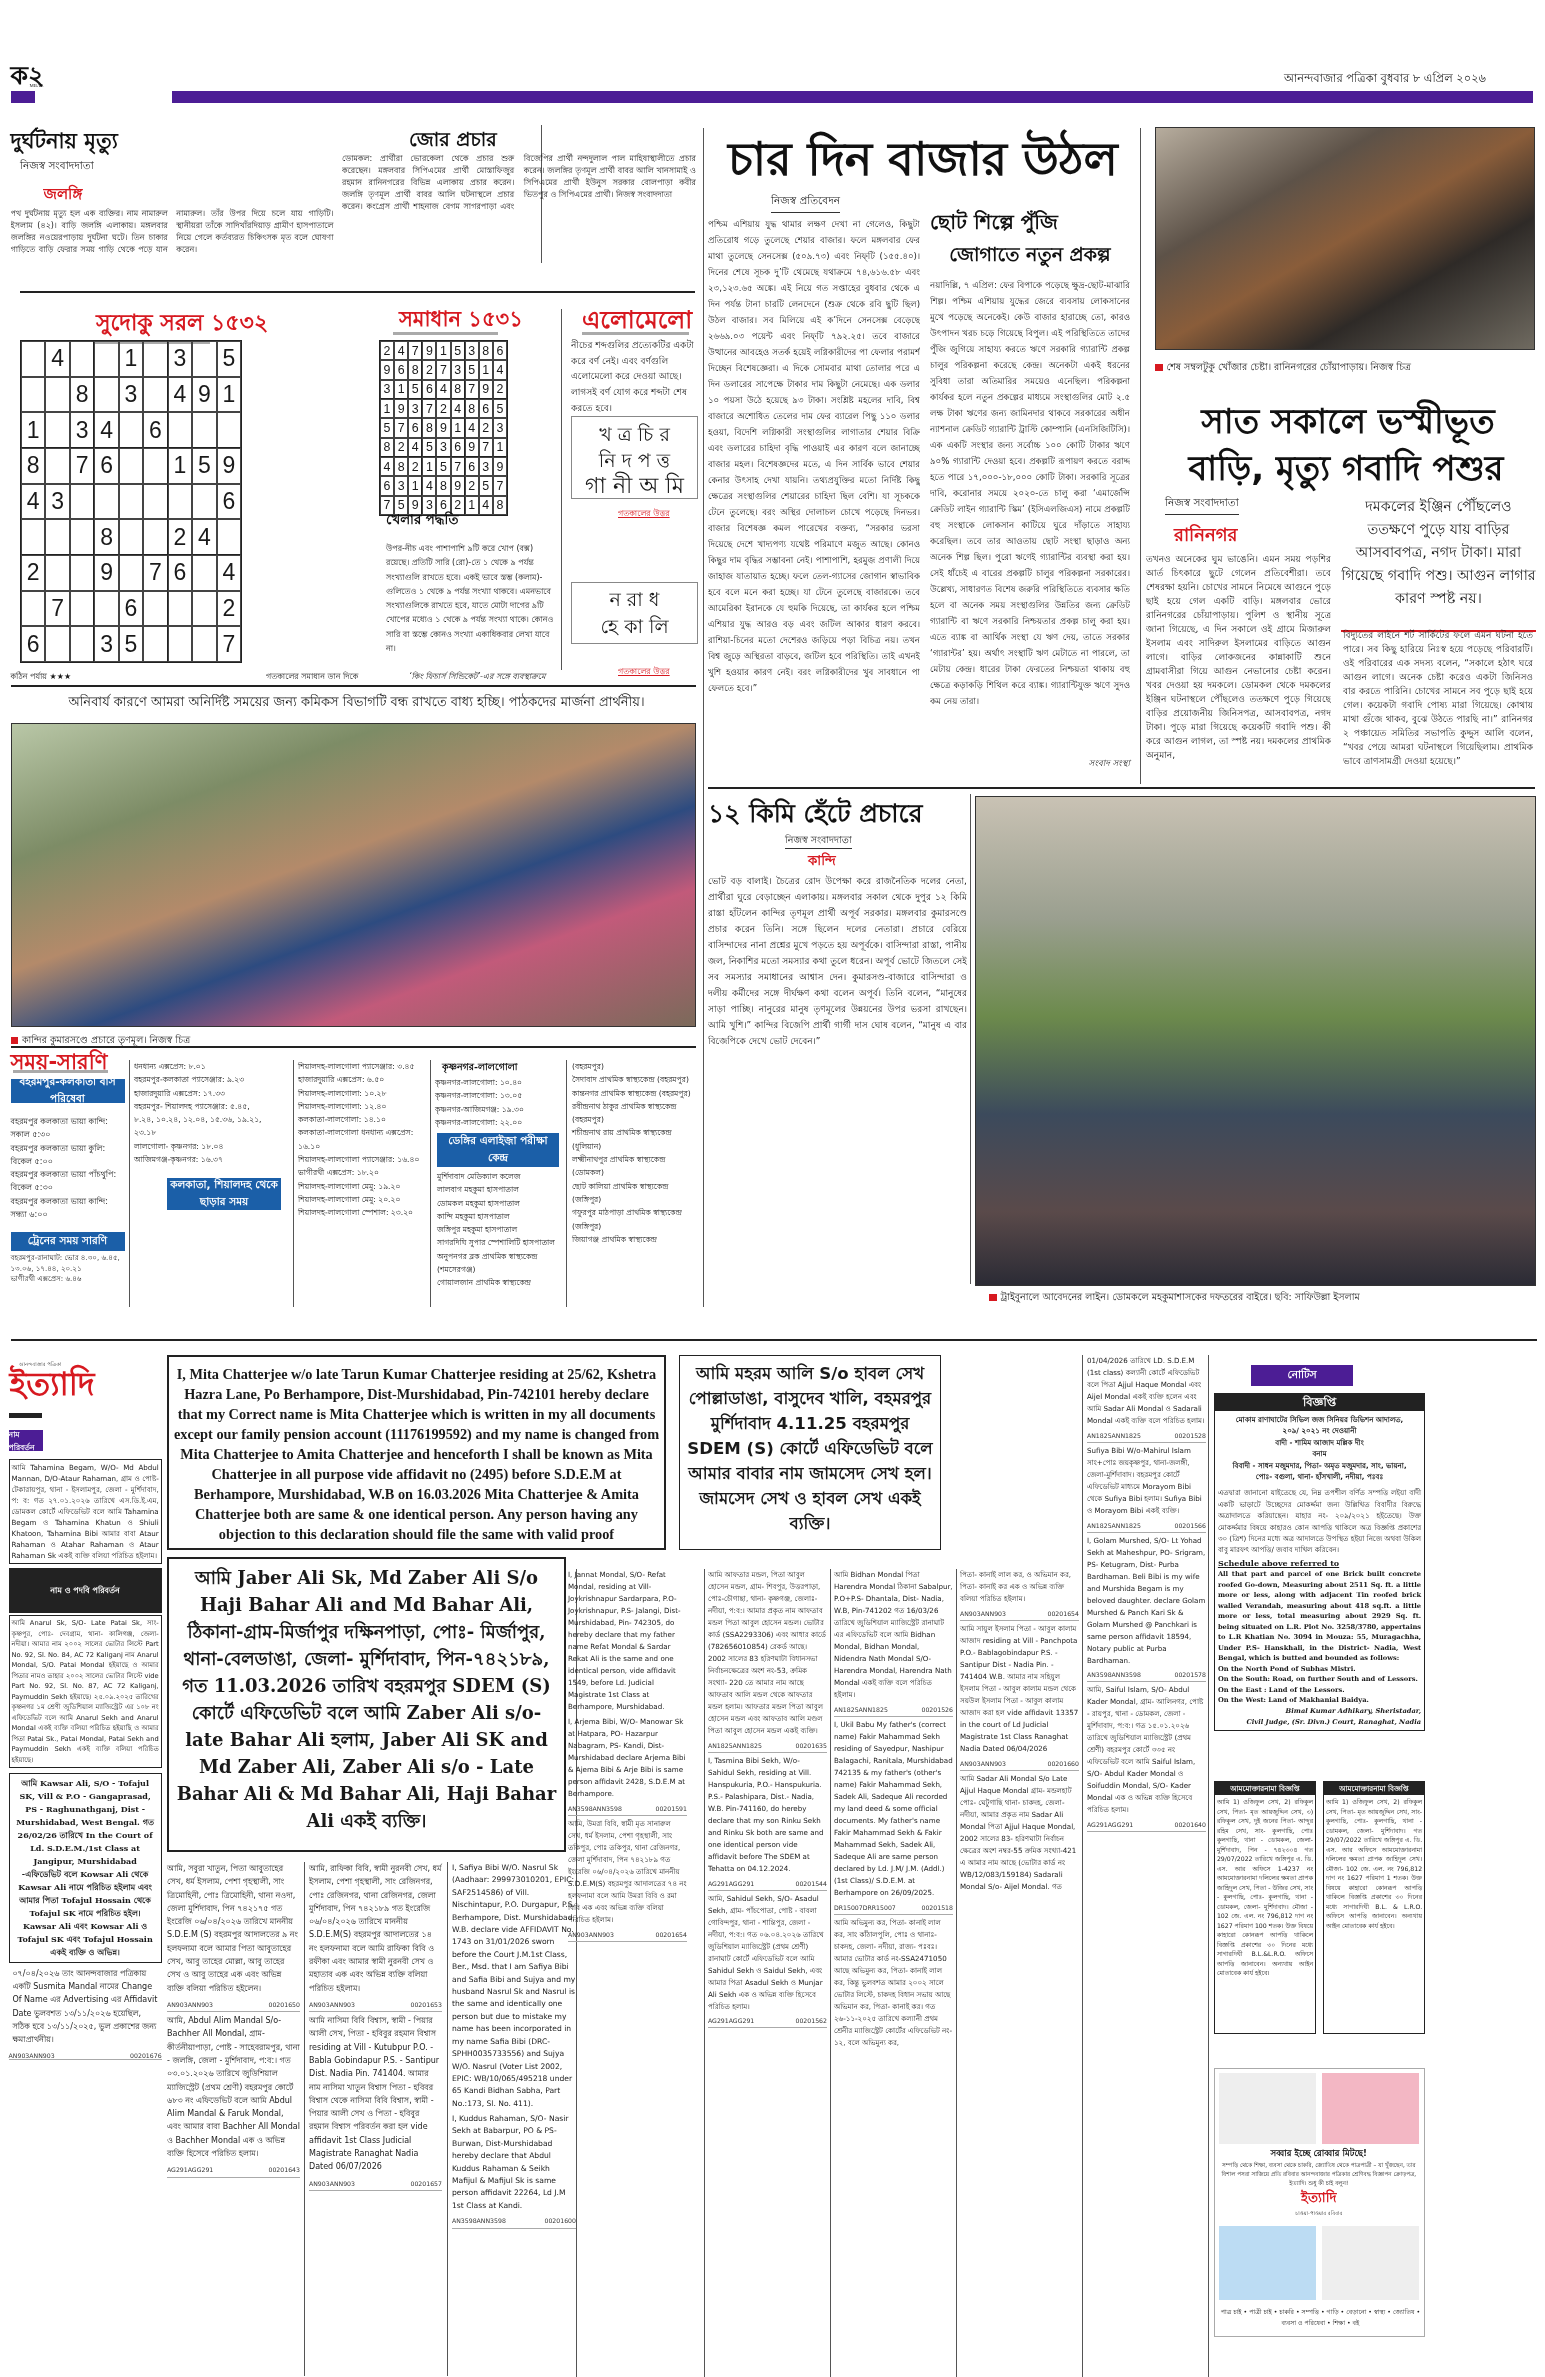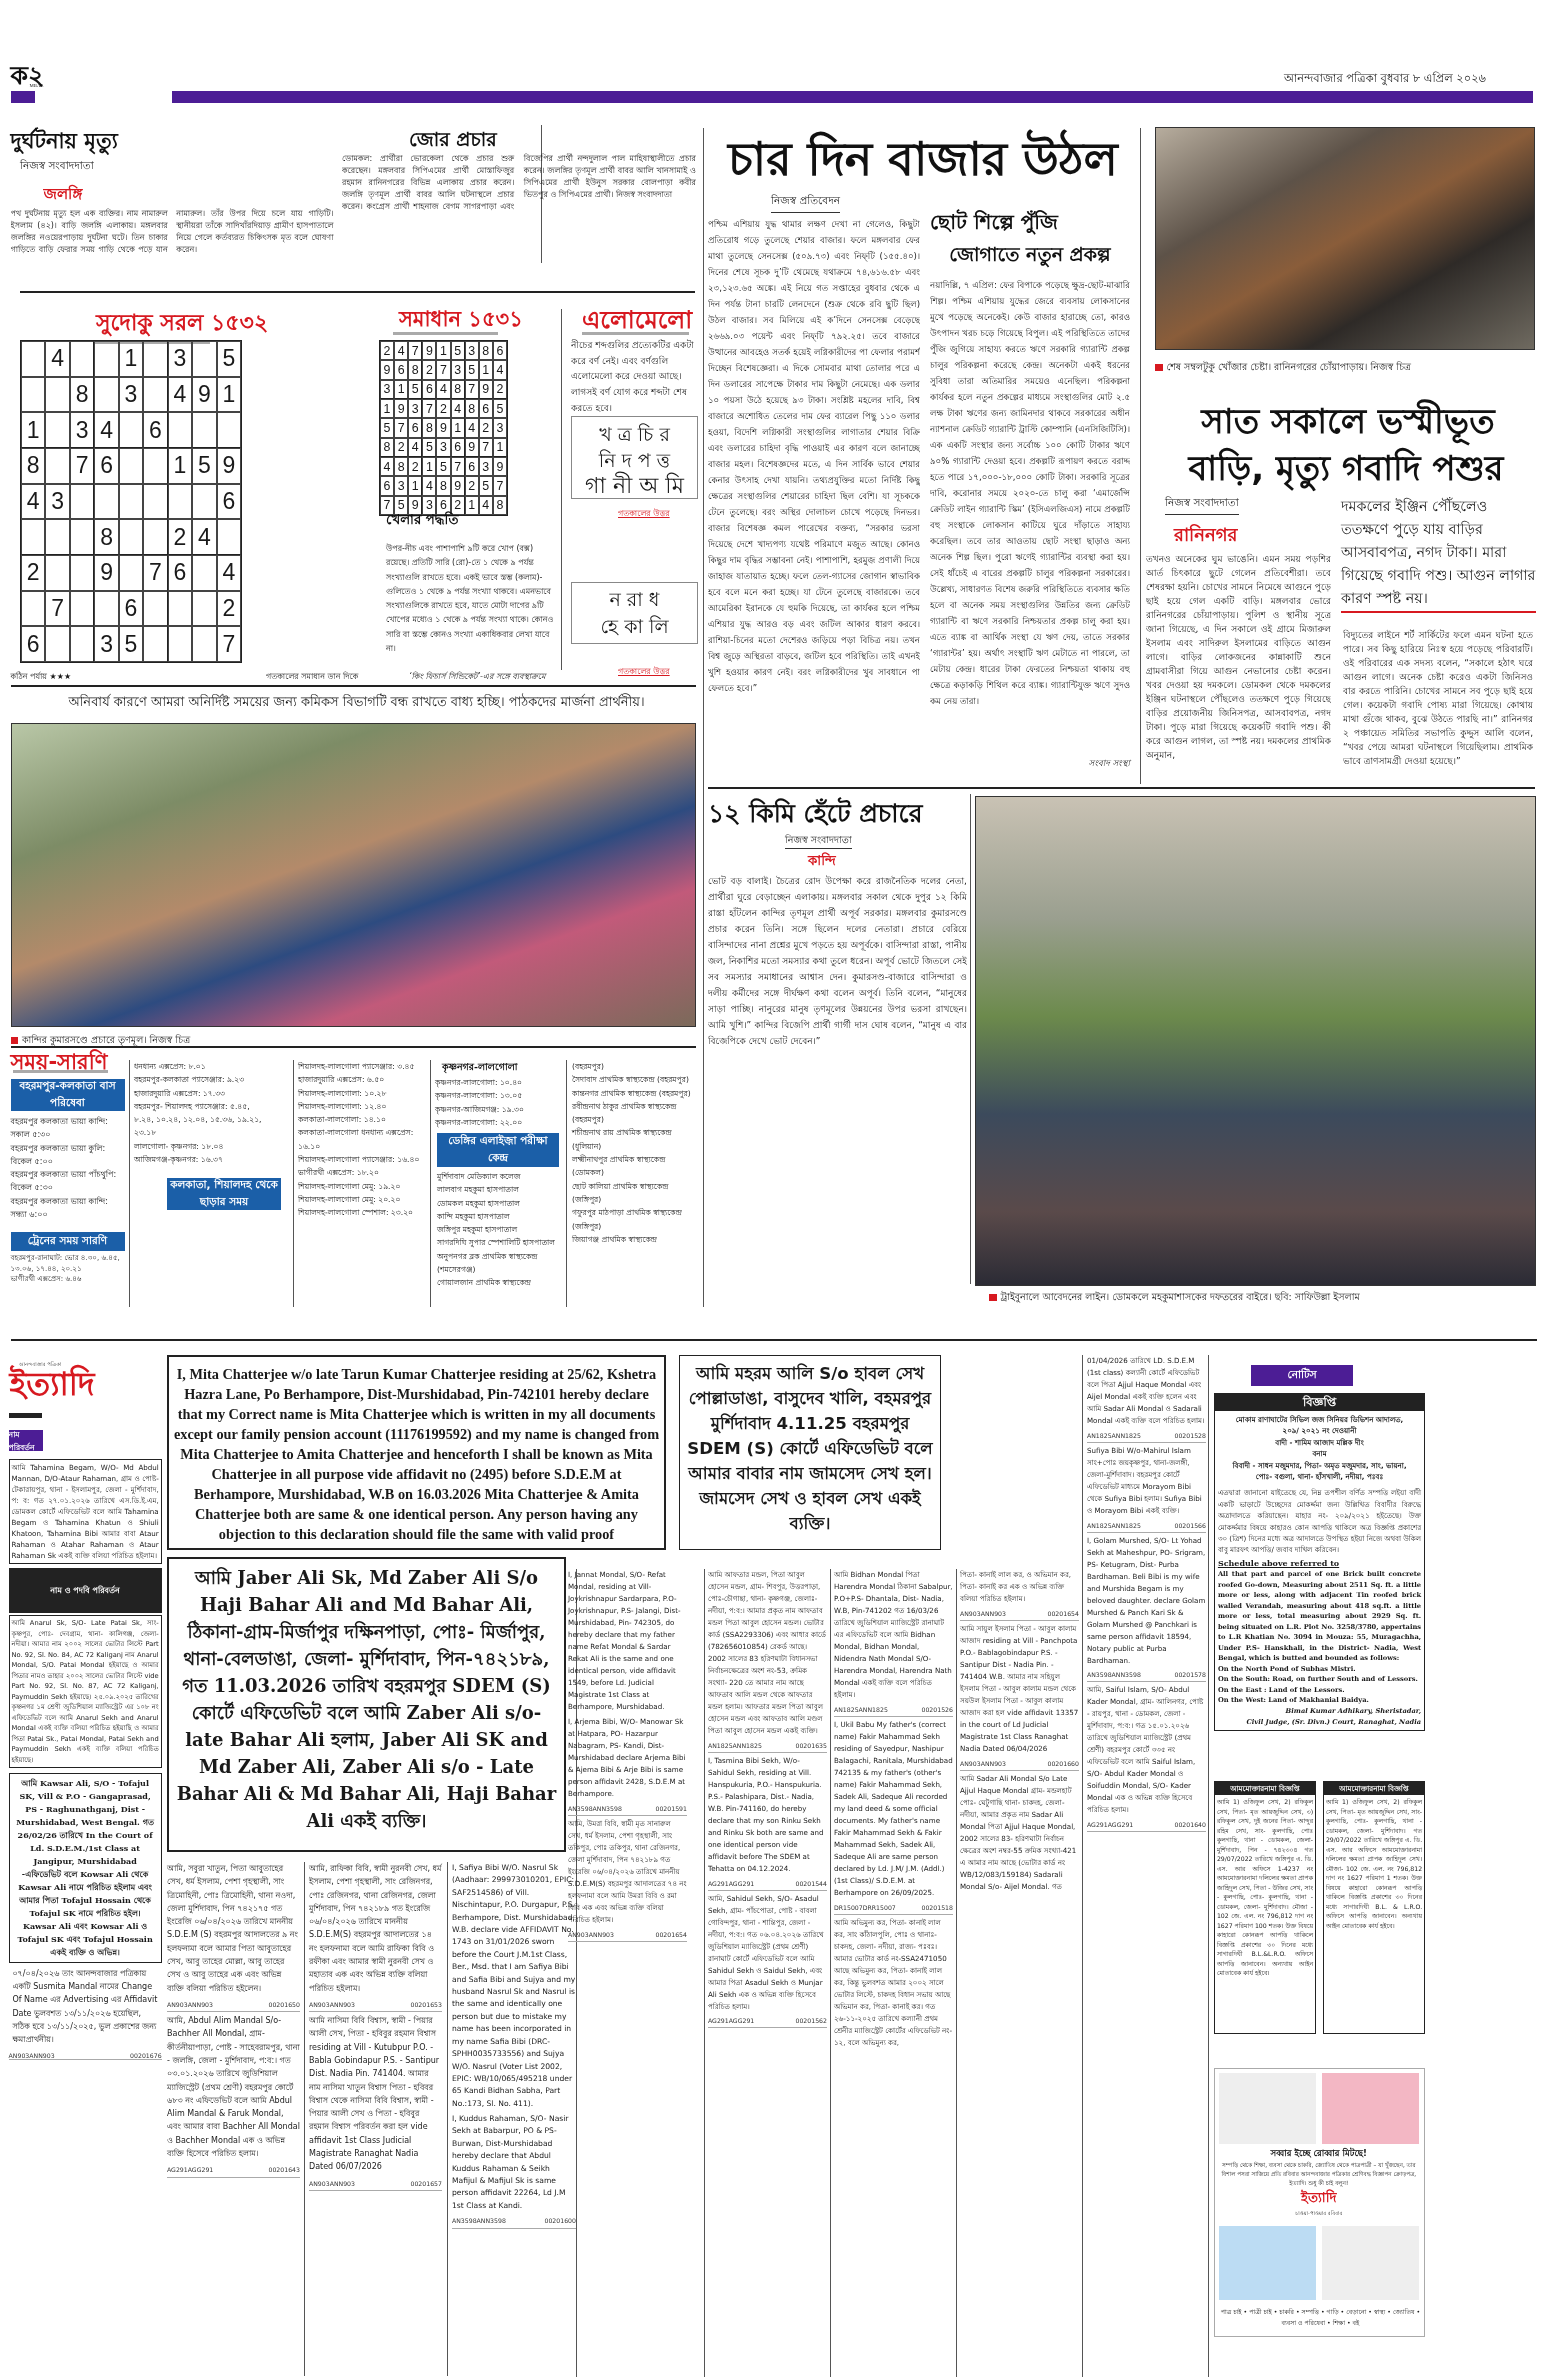--- a/index.html
+++ b/index.html
@@ -244,21 +244,21 @@
 
 <div class="hr" style="left:10.5px;top:685px;width:685px;height:1.9px"></div>
 <div class="abs" style="left:19px;top:692px;width:675px;font-size:13px;text-align:center">অনিবার্য কারণে আমরা অনির্দিষ্ট সময়ের জন্য কমিকস বিভাগটি বন্ধ রাখতে বাধ্য হচ্ছি। পাঠকদের মার্জনা প্রার্থনীয়।</div>
 
 <div class="photo" style="left:10.5px;top:723px;width:685px;height:304px;background:linear-gradient(160deg,#b9c7a7 0%,#7d8c66 25%,#b48a6a 45%,#2d4b80 60%,#c25a7a 75%,#7b6a5a 100%)"></div>
 <div class="abs caption" style="left:10.5px;top:1033px"><span class="sq"></span><span>কান্দির কুমারসণ্ডে প্রচারে তৃণমূল। নিজস্ব চিত্র</span></div>
 <div class="hr" style="left:10.5px;top:1046px;width:685px;height:1.9px"></div>
 
 <div class="abs red hd" style="left:10.5px;top:1046px;font-size:21px;color:#d71920">সময়-সারণি</div>
 <div class="abs" style="left:13.3px;top:1070px;width:95px;height:2.9px;background:#aaa"></div>
-<div class="abs bluebox" style="left:10.5px;top:1079px;width:114px;height:32px;font-size:10.5px">বহরমপুর-কলকাতা বাস পরিষেবা</div>
+<div class="abs bluebox" style="left:10.5px;top:1079px;width:114px;height:24px;font-size:10.5px">বহরমপুর-কলকাতা বাস পরিষেবা</div>
 <div class="abs" id="bus-list" style="left:10.5px;top:1115px;width:114px;font-size:8px;line-height:13.3px">
     <div>বহরমপুর কলকাতা ভায়া কান্দি: সকাল ৫:৩০</div>
     <div>বহরমপুর কলকাতা ভায়া কুলি: বিকেল ৫:০০</div>
     <div>বহরমপুর কলকাতা ভায়া পাঁচথুপি: বিকেল ৫:৩০</div>
     <div>বহরমপুর কলকাতা ভায়া কান্দি: সন্ধ্যা ৬:০০</div>
   </div>
 <div class="abs bluebox" style="left:10.5px;top:1232px;width:114px;height:19px;font-size:10.5px">ট্রেনের সময় সারণি</div>
 <div class="abs" id="train-list" style="left:10.5px;top:1253px;width:124px;font-size:7.1px;line-height:10.5px">
     <div>বহরমপুর-রানাঘাট: ভোর ৪.৩০, ৬.৪৫, ১৩.০৬, ১৭.৪৪, ২০.২১</div>
     <div>ভাগীরথী এক্সপ্রেস: ৬.৪৬</div>
@@ -338,21 +338,21 @@
 <div class="vr" style="left:970px;top:794px;height:490px"></div>
 <div class="photo" style="left:975px;top:796px;width:561px;height:490px;background:linear-gradient(180deg,#c9c2b4 0%,#9a9f8f 25%,#6c8a4c 45%,#3c4a5c 65%,#5a4a4a 85%,#2b2b35 100%)"></div>
 <div class="abs caption" style="left:989px;top:1290px"><span class="sq"></span><span>ট্রাইবুনালে আবেদনের লাইন। ডোমকলে মহকুমাশাসকের দফতরের বাইরে। ছবি: সাফিউল্লা ইসলাম</span></div>
 
 <div class="photo" style="left:1155px;top:127px;width:380px;height:223px;background:linear-gradient(150deg,#b7ad9e 0%,#5d5248 30%,#8a5d3a 50%,#2e2a27 70%,#6f6a60 100%)"></div>
 <div class="abs caption" style="left:1155px;top:360px"><span class="sq"></span><span>শেষ সম্বলটুকু খোঁজার চেষ্টা। রানিনগরের চোঁয়াপাড়ায়। নিজস্ব চিত্র</span></div>
 <div class="abs hd" style="left:1160px;top:395px;width:376px;text-align:center;font-size:34px">সাত সকালে ভস্মীভূত</div>
 <div class="abs hd" style="left:1151px;top:442px;width:390px;text-align:center;font-size:34px">বাড়ি, মৃত্যু গবাদি পশুর</div>
 <div class="abs" style="left:1165px;top:495px;font-size:10.5px;border-bottom:1.9px double #333;padding-bottom:1.9px">নিজস্ব সংবাদদাতা</div>
 <div class="abs red hd" style="left:1174px;top:521px;font-size:18px;color:#d71920">রানিনগর</div>
-<div class="abs" style="left:1341px;top:495px;width:195px;text-align:left;font-size:14.3px;line-height:23px;border-bottom:2.4px solid #d71920;padding-bottom:1px">
+<div class="abs" style="left:1341px;top:495px;width:195px;text-align:center;font-size:14.3px;line-height:23px;border-bottom:2.4px solid #d71920;padding-bottom:20px">
   <span>দমকলের ইঞ্জিন পৌঁছলেও ততক্ষণে পুড়ে যায় বাড়ির আসবাবপত্র, নগদ টাকা। মারা গিয়েছে গবাদি পশু। আগুন লাগার কারণ স্পষ্ট নয়।</span>
 </div>
 <div class="abs txt" style="left:1146px;top:552px;width:185px;height:221px;overflow:hidden;font-size:9px;line-height:14px">তখনও অনেকের ঘুম ভাঙেনি। এমন সময় পড়শির আর্ত চিৎকারে ছুটে গেলেন প্রতিবেশীরা। তবে শেষরক্ষা হয়নি। চোখের সামনে নিমেষে আগুনে পুড়ে ছাই হয়ে গেল একটি বাড়ি। মঙ্গলবার ভোরে রানিনগরের চোঁয়াপাড়ায়। পুলিশ ও স্থানীয় সূত্রে জানা গিয়েছে, এ দিন সকালে ওই গ্রামে মিজারুল ইসলাম এবং সাদিরুল ইসলামের বাড়িতে আগুন লাগে। বাড়ির লোকজনের কান্নাকাটি শুনে গ্রামবাসীরা গিয়ে আগুন নেভানোর চেষ্টা করেন। খবর দেওয়া হয় দমকলে। ডোমকল থেকে দমকলের ইঞ্জিন ঘটনাস্থলে পৌঁছলেও ততক্ষণে পুড়ে গিয়েছে বাড়ির প্রয়োজনীয় জিনিসপত্র, আসবাবপত্র, নগদ টাকা। পুড়ে মারা গিয়েছে কয়েকটি গবাদি পশু। কী করে আগুন লাগল, তা স্পষ্ট নয়। দমকলের প্রাথমিক অনুমান,</div>
 <div class="abs txt" style="left:1343px;top:628px;width:190px;height:145px;overflow:hidden;font-size:9px;line-height:14px">বিদ্যুতের লাইনে শর্ট সার্কিটের ফলে এমন ঘটনা হতে পারে। সব কিছু হারিয়ে নিঃস্ব হয়ে পড়েছে পরিবারটি। ওই পরিবারের এক সদস্য বলেন, “সকালে হঠাৎ ঘরে আগুন লাগে। অনেক চেষ্টা করেও একটা জিনিসও বার করতে পারিনি। চোখের সামনে সব পুড়ে ছাই হয়ে গেল। কয়েকটা গবাদি পোষ্য মারা গিয়েছে। কোথায় মাথা গুঁজে থাকব, বুঝে উঠতে পারছি না।” রানিনগর ২ পঞ্চায়েত সমিতির সভাপতি কুদ্দুস আলি বলেন, “খবর পেয়ে আমরা ঘটনাস্থলে গিয়েছিলাম। প্রাথমিক ভাবে ত্রাণসামগ্রী দেওয়া হয়েছে।”</div>
 <div class="vr" style="left:1140px;top:128px;height:656px"></div>
 
 <div class="hr" style="left:10.5px;top:1339px;width:1526px;height:1.9px"></div>
 
 <div class="abs red small" style="left:19px;top:1358px;font-size:5.2px;color:#333">আনন্দবাজার পত্রিকা</div>
 <div class="abs red hd" style="left:9.5px;top:1358px;font-size:32px;color:#d71920;line-height:52px">ইত্যাদি</div>

